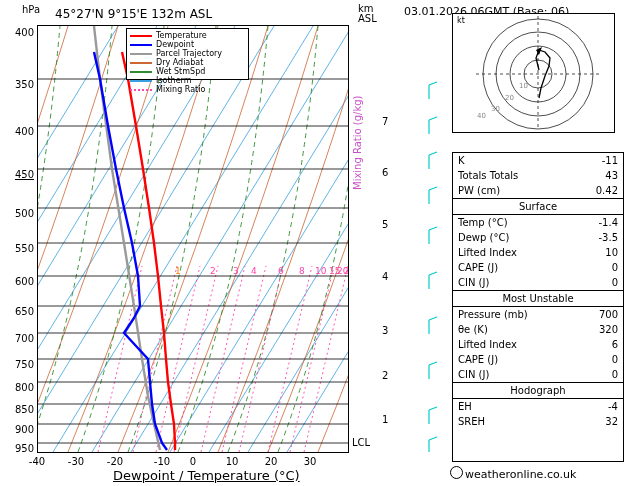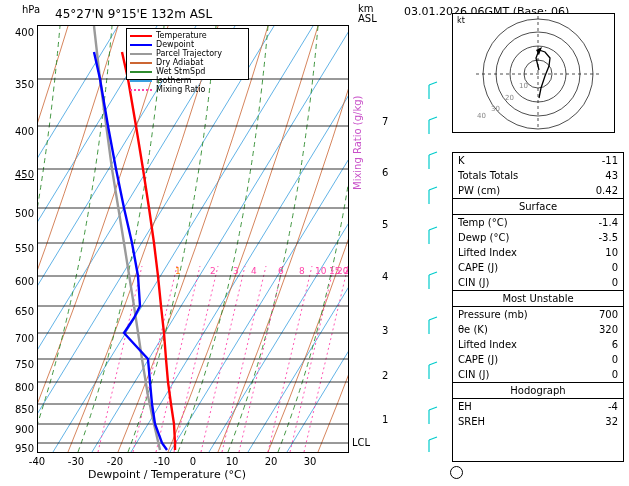--- a/index.html
+++ b/index.html
@@ -3,21 +3,21 @@
 <meta charset="utf-8">
 <style>
   html,body{margin:0;padding:0;}
   body{width:629px;height:486px;background:#ffffff;font-family:"DejaVu Sans",sans-serif;overflow:hidden;position:relative;}
   .root{position:absolute;left:0;top:0;width:629px;height:486px;}
   
   #skewt{position:absolute;left:0;top:0;width:400px;height:486px;}
   #hpa-label{position:absolute;left:22px;top:4px;font-size:10px;color:#000;}
   #km-label{position:absolute;left:358px;top:4px;font-size:10px;color:#000;text-align:left;line-height:10px;}
   #title{position:absolute;left:55px;top:7px;font-size:12px;color:#000;font-weight:normal;}
-  #xaxis-title{position:absolute;left:88px;top:468px;font-size:11px;color:#000;}
+  #xaxis-title{position:absolute;left:113px;top:468px;font-size:13px;color:#000;text-decoration:underline;}
   .ytick{position:absolute;right:0;font-size:10px;color:#000;text-align:right;width:26px;}
   .xtick{position:absolute;font-size:10px;color:#000;text-align:center;width:30px;}
   .kmtick{position:absolute;font-size:10px;color:#000;}
   .plot{position:absolute;left:37px;top:25px;width:312px;height:428px;border:1px solid #000;box-sizing:border-box;overflow:hidden;}
   .legendbox{position:absolute;left:126px;top:28px;width:123px;height:52px;background:#fff;border:1px solid #000;padding:2px 3px;box-sizing:border-box;}
   .legrow{height:9px;line-height:9px;font-size:8px;color:#000;white-space:nowrap;}
   .legline{display:inline-block;width:22px;height:0;border-top-width:2px;border-top-style:solid;vertical-align:middle;margin-right:4px;}
   .mixlabel{position:absolute;color:#ff44aa;font-size:9px;}
   #mixratio-axis{position:absolute;left:352px;top:190px;font-size:10px;color:#c850c8;transform:rotate(-90deg);transform-origin:left top;white-space:nowrap;}
   #lcl{position:absolute;left:352px;top:437px;font-size:10px;color:#000;}
@@ -296,16 +296,16 @@
         <span class="lbl">EH</span>
         <span class="val">-4</span>
       </div>
     <div class="trow">
         <span class="lbl">SREH</span>
         <span class="val">32</span>
       </div>
   </div>
 
   <div id="credit">
-    <span id="globe"></span>
+    <span id="globe"></span><span>weatheronline.co.uk</span>
   </div>
 
 </div>
 
 </body></html>

